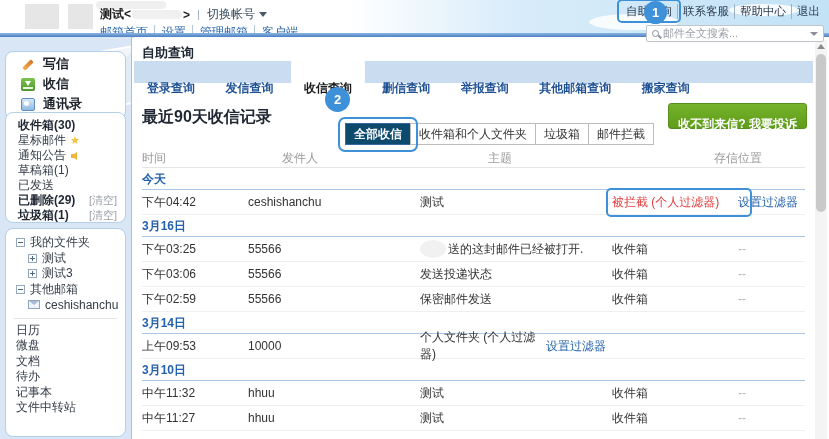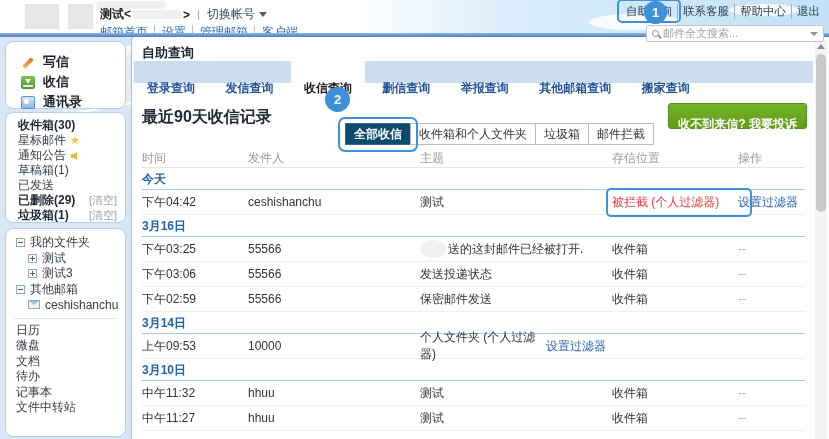--- a/index.html
+++ b/index.html
@@ -54,21 +54,21 @@
   .sidebar { position:absolute; top:37px; left:0; width:132px; bottom:0;
              background:#d8e6f5; border-right:1px solid #a4c3e3; overflow:hidden; }
   .env-watermark { position:absolute; right:-14px; top:14px; width:86px; height:58px;
                    border:2px solid rgba(255,255,255,.85); background:rgba(255,255,255,.25);
                    transform:rotate(-10deg); }
   .env-watermark::before { content:""; position:absolute; left:-2px; top:-2px; width:0; height:0;
                    border-left:43px solid transparent; border-right:43px solid transparent;
                    border-top:30px solid rgba(255,255,255,.55); }
   .panel { position:absolute; left:5px; right:5px; background:#fff;
            border:1px solid #b3cfe9; border-radius:8px; z-index:1; }
-  .compose-panel { top:4px; height:68px; padding:10px 0 0 15px; }
+  .compose-panel { top:14px; height:68px; padding:2px 0 0 15px; }
   .action { display:flex; align-items:center; height:20px; font-size:13px; font-weight:bold;
             color:#20242c; cursor:pointer; }
   .action span { margin-left:8px; }
   .ic { width:14px; height:13px; flex:none; position:relative; }
   .pencil { background:none; }
   .pencil::before { content:""; position:absolute; left:1px; top:5px; width:12px; height:4px;
             background:linear-gradient(90deg,#f2b24d,#d8742c); transform:rotate(-45deg); border-radius:1px; }
   .inbox { background:linear-gradient(#7cc24e,#4e9630); border-radius:2px; }
   .inbox::before { content:""; position:absolute; left:4px; top:3px; width:0; height:0;
             border-left:3px solid transparent; border-right:3px solid transparent; border-top:5px solid #fff; }
@@ -116,21 +116,21 @@
   .filters { position:absolute; left:211px; top:86px; display:flex; }
   .fwrap { position:relative; }
   .fbtn { display:inline-block; line-height:20px; padding:0 8px; font-size:12px; color:#333;
           background:#fff; border:1px solid #bcbcbc; margin-left:-1px; cursor:pointer; white-space:nowrap; }
   .fwrap:first-child .fbtn { margin-left:0; }
   .fbtn.active { background:#0c4a6e; border-color:#38669f; color:#fff; font-weight:bold; }
   .ring-filter { left:-7px; right:-7px; top:-6px; bottom:-7px; border-radius:7px; }
 
   .table { position:absolute; left:8px; top:113px; width:663px; }
   .thead { display:flex; height:18px; align-items:center; font-size:12px; color:#9a9a9a;
-           border-bottom:1px solid #e5e5e5; }
+           border-bottom:1px solid #e5e5e5;gap:34px; }
   .grow { height:22px; line-height:22px; font-size:12px; font-weight:bold; color:#2461ad;
           border-bottom:1px solid #a9c7e5; }
   .trow2 { display:flex; height:25px; align-items:center; font-size:12px; color:#333;
            border-bottom:1px solid #efefef; }
   .col1 { width:106px; flex:none; }
   .col2 { width:172px; flex:none; }
   .col3 { width:192px; flex:none; display:flex; align-items:center; }
   .col4 { width:126px; flex:none; position:relative; }
   .col5 { flex:1; }
   .blocked { color:#e23c3c; }

